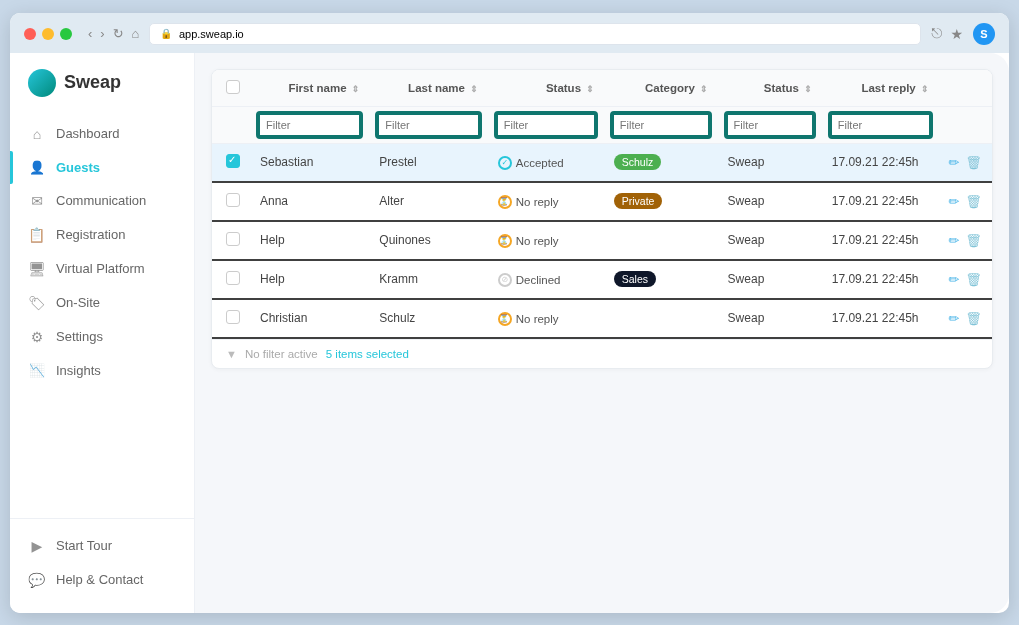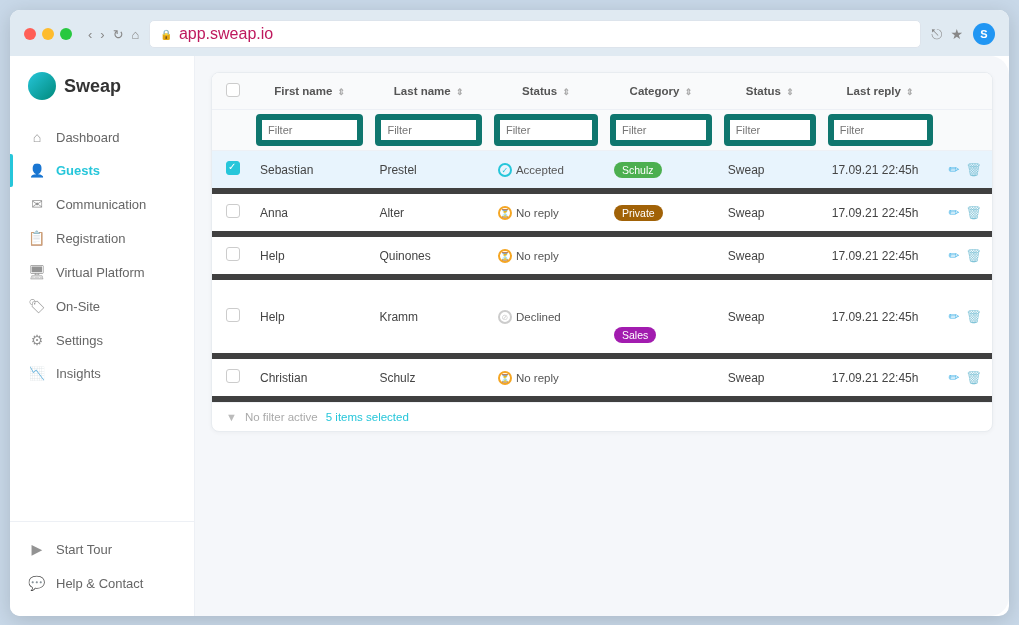--- a/index.html
+++ b/index.html
@@ -52,21 +52,21 @@
       flex: 1;
       background: #fff;
       border-radius: 5px;
       padding: 4px 10px;
       display: flex;
       align-items: center;
       gap: 6px;
       border: 1px solid #dde4ec;
     }
     .address-bar .lock-icon { font-size: 10px; color: #aaa; }
-    .address-bar span { font-size: 16px; color: #be185d; }
+    .address-bar span { font-size: 11px; color: #000000; }
     .browser-actions {
       display: flex;
       gap: 8px;
       align-items: center;
     }
     .browser-actions span { font-size: 14px; color: #888; }
     .browser-avatar {
       width: 22px; height: 22px;
       border-radius: 50%;
       background: #2196f3;
@@ -156,43 +156,43 @@
       width: 100%;
       border-collapse: collapse;
       font-size: 12px;
     }
     thead tr {
       background: #f9fafb;
       border-bottom: 1px solid #edf0f5;
     }
     thead th {
       padding: 10px 10px;
-      text-align: center;
+      text-align: right;
       font-weight: 600;
       color: #555;
       font-size: 11.5px;
       white-space: nowrap;
     }
     thead th:first-child { width: 30px; padding-left: 14px; }
     .filter-row td {
       padding: 4px 6px;
       border-bottom: 1px solid #edf0f5;
     }
     .filter-input {
       width: 100%;
       padding: 4px 6px;
-      border: 6px solid #0f766e;
+      border: 4px solid #0f766e;
       border-radius: 4px;
       font-size: 11px;
       color: #888;
       outline: none;
       background: #fff;
     }
     tbody tr {
-      border-bottom: 6px solid #404040;
+      border-bottom: 2px solid #404040;
       transition: background 0.1s;
     }
     tbody tr.selected { background: #e8f4fd; }
     tbody td {
       padding: 10px 10px;
       font-size: 12px;
       color: #444;
     }
     tbody td:first-child { padding-left: 14px; }
     .checkbox {
@@ -234,21 +234,21 @@
     .category-badge {
       display: inline-block;
       padding: 2px 8px;
       border-radius: 10px;
       font-size: 10.5px;
       font-weight: 500;
       color: #fff;
     }
     .cat-product { background: #4caf50; }
     .cat-private { background: #a16207; }
-    .cat-sales { background: #a21caf; margin-top: 37px; }
+    .cat-sales { background: #0f172a; }
     .sort-icon { font-size: 9px; margin-left: 2px; color: #aaa; }
     .action-icons {
       display: flex;
       gap: 6px;
       justify-content: flex-end;
     }
     .action-icon {
       font-size: 13px;
       cursor: pointer;
     }

